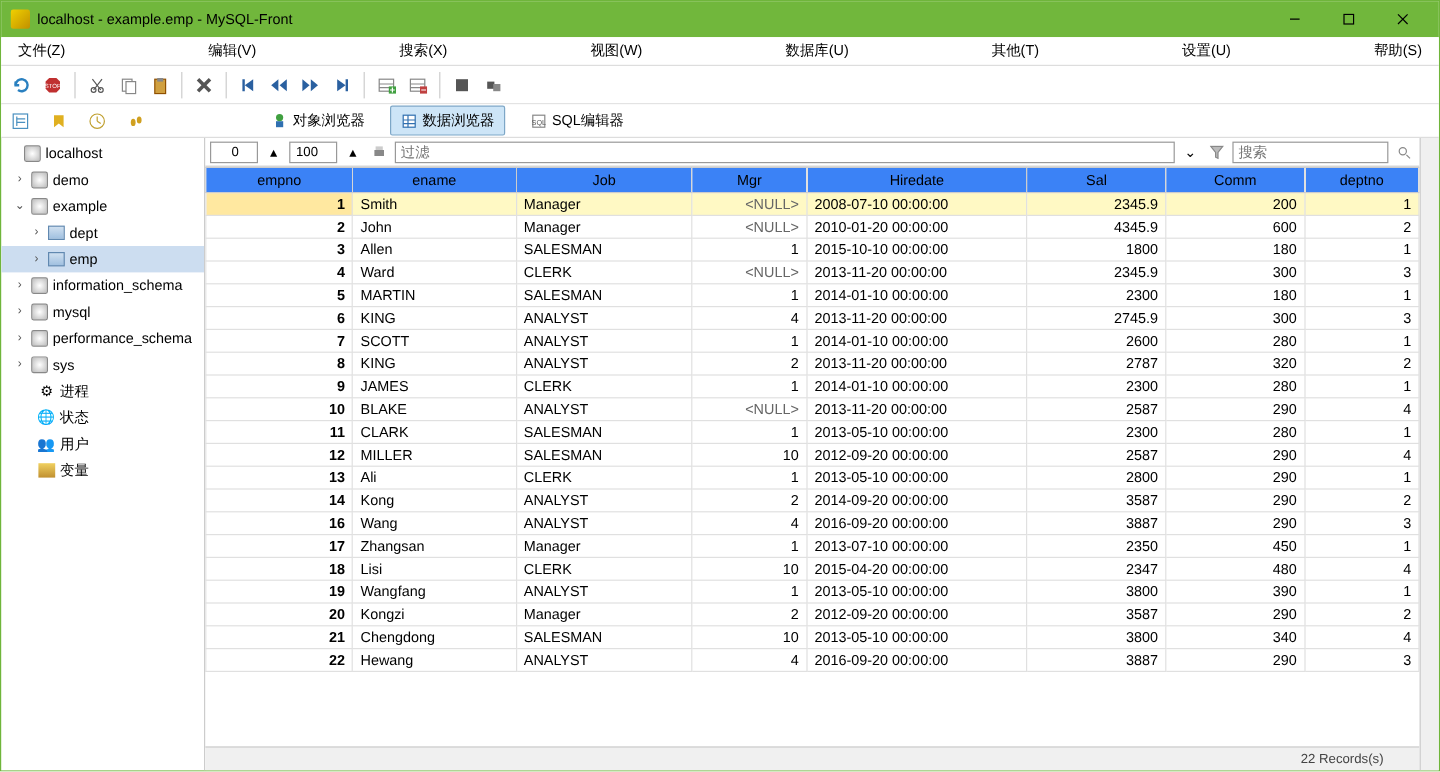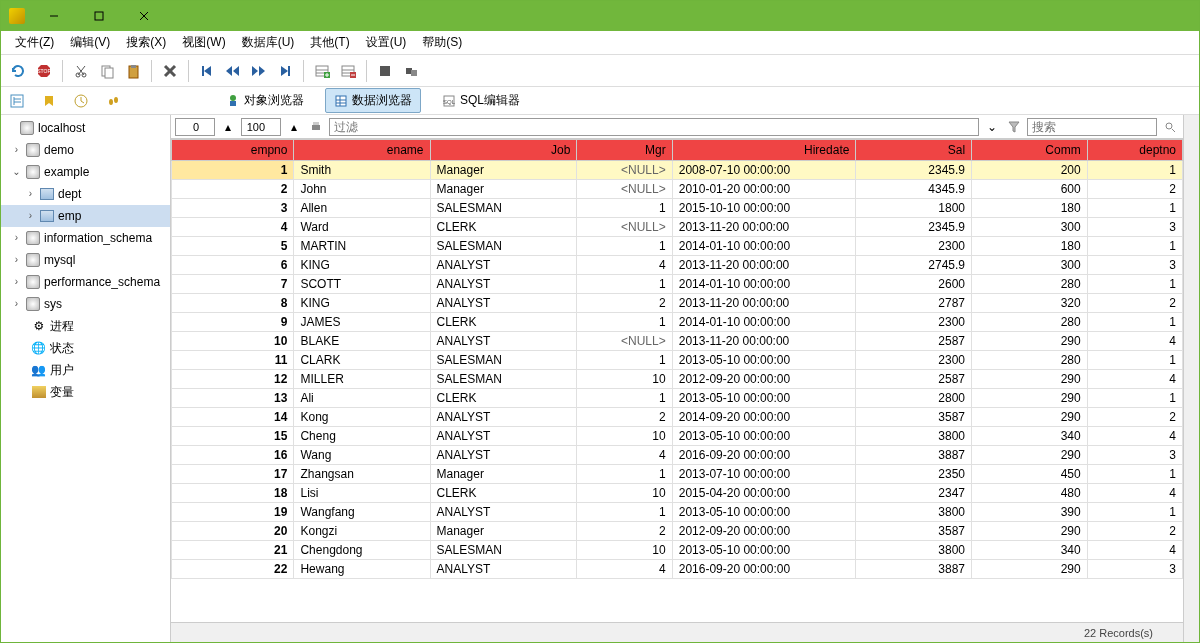--- a/index.html
+++ b/index.html
@@ -3,21 +3,21 @@
 <meta charset="utf-8">
 <style>
 * { box-sizing: border-box; margin: 0; padding: 0; }
 body { font-family: "Microsoft YaHei", Tahoma, sans-serif; font-size: 12px; background: #fff; overflow: hidden; width: 1200px; height: 643px; }
 .window { border: 1px solid #6fb53b; width: 1200px; height: 643px; display: flex; flex-direction: column; }
 .titlebar { background: #71b73c; height: 30px; display: flex; align-items: center; color: #000; padding: 0 8px; }
 .titlebar .app-icon { width: 16px; height: 16px; background: linear-gradient(135deg,#f0d000,#c09000); border-radius: 2px; margin-right: 6px; }
 .titlebar .title { flex: 1; font-size: 12px; }
 .titlebar .winbtns { display: flex; gap: 0; }
 .titlebar .winbtn { width: 45px; height: 30px; display: flex; align-items: center; justify-content: center; cursor: pointer; }
-.menubar { background: #fff; border-bottom: 1px solid #ddd; height: 24px; display: flex; align-items: center; padding: 0 6px; gap: 0; }
+.menubar { background: #fff; border-bottom: 1px solid #ddd; height: 24px; display: flex; align-items: center; padding: 0 6px; gap: 0; justify-content: space-between; }
 .menubar .menu { padding: 3px 8px; cursor: pointer; }
 .toolbar { background: #fff; border-bottom: 1px solid #ddd; height: 32px; display: flex; align-items: center; padding: 0 6px; gap: 4px; }
 .toolbar .tbtn { width: 22px; height: 22px; display: flex; align-items: center; justify-content: center; cursor: pointer; }
 .toolbar .sep { width: 1px; height: 22px; background: #ccc; margin: 0 3px; }
 .viewtabs { background: #fff; border-bottom: 1px solid #ddd; height: 28px; display: flex; align-items: center; padding: 0 6px; gap: 12px; }
 .viewtabs .left-btn { width: 20px; height: 20px; display: flex; align-items: center; justify-content: center; cursor: pointer; }
 .viewtabs .vtab { display: flex; align-items: center; gap: 4px; padding: 3px 8px; cursor: pointer; border: 1px solid transparent; }
 .viewtabs .vtab.active { background: #cde5f7; border: 1px solid #7da7c7; border-radius: 2px; }
 .body-area { flex: 1; display: flex; overflow: hidden; }
 .sidebar { width: 170px; border-right: 1px solid #ccc; overflow-y: auto; padding: 2px 0; }
@@ -30,39 +30,40 @@
 .box-icon { background: linear-gradient(#f0d060,#c09030); width:14px;height:12px;}
 .people-icon { color:#c04030;}
 .main { flex: 1; display: flex; flex-direction: column; overflow: hidden; }
 .filter-bar { height: 24px; border-bottom: 1px solid #ccc; display: flex; align-items: center; padding: 0 4px; gap: 4px; }
 .filter-bar input[type=number]{ width:40px; height:18px; font-size:11px; text-align:right; border:1px solid #999; }
 .filter-bar .filter-input { flex: 1; height: 18px; border: 1px solid #999; padding: 0 4px; font-size: 12px; }
 .filter-bar .search-input { width: 130px; height: 18px; border: 1px solid #999; padding: 0 4px; font-size: 12px; }
 .filter-bar .ibtn { width:18px;height:18px;display:flex;align-items:center;justify-content:center;cursor:pointer;}
 .grid-wrap { flex: 1; overflow: auto; position: relative; }
 table.grid { border-collapse: collapse; width: 100%; font-size: 12px; }
-table.grid th { background: #ef4444; border: 1px solid #ccc; padding: 3px 6px; text-align: right; font-weight: normal; color: #000; position: sticky; top: 0; }
+table.grid th { background: #3b82f6; border: 1px solid #ccc; padding: 3px 6px; text-align: center; font-weight: normal; color: #000; position: sticky; top: 0; }
 table.grid td { border: 1px solid #e0e0e0; padding: 2px 6px; white-space: nowrap; }
 table.grid tbody tr.sel td { background: #fff9c4; }
 table.grid tbody tr.sel td:first-child { background:#ffe8a0;}
 .num { text-align: right; font-weight: bold; }
 .numn { text-align: right; }
 .nullv { text-align: right; color: #666; }
 .statusbar { height: 20px; border-top: 1px solid #ccc; background: #f0f0f0; display: flex; align-items: center; font-size: 11px; color:#444; }
 .statusbar .watermark { flex:1; padding-left:8px; color:#999; font-style:italic; opacity:0.6;}
 .statusbar .rec { padding-right: 30px; }
 .scrollbar-v { width:16px; background:#f0f0f0; border-left:1px solid #ccc;}
 svg { display:block; }
 </style>
 </head>
 <body>
 
 <div class="window">
   <div class="titlebar">
     <div class="app-icon"></div>
+    <div class="title">localhost - example.emp - MySQL-Front</div>
     <div class="winbtns">
       <div class="winbtn">
           <svg width="10" height="10">
             <line x1="1" y1="5" x2="9" y2="5" stroke="#000"></line>
           </svg>
         </div>
       <div class="winbtn">
           <svg width="10" height="10">
             <rect x="1" y="1" width="8" height="8" fill="none" stroke="#000"></rect>
           </svg>
@@ -512,30 +513,20 @@
                 <td class="num">14</td>
                 <td>Kong</td>
                 <td>ANALYST</td>
                 <td class="numn">2</td>
                 <td>2014-09-20 00:00:00</td>
                 <td class="numn">3587</td>
                 <td class="numn">290</td>
                 <td class="numn">2</td>
               </tr>
               <tr>
-                <td class="num">15</td>
-                <td>Cheng</td>
-                <td>ANALYST</td>
-                <td class="numn">10</td>
-                <td>2013-05-10 00:00:00</td>
-                <td class="numn">3800</td>
-                <td class="numn">340</td>
-                <td class="numn">4</td>
-              </tr>
-              <tr>
                 <td class="num">16</td>
                 <td>Wang</td>
                 <td>ANALYST</td>
                 <td class="numn">4</td>
                 <td>2016-09-20 00:00:00</td>
                 <td class="numn">3887</td>
                 <td class="numn">290</td>
                 <td class="numn">3</td>
               </tr>
               <tr>

